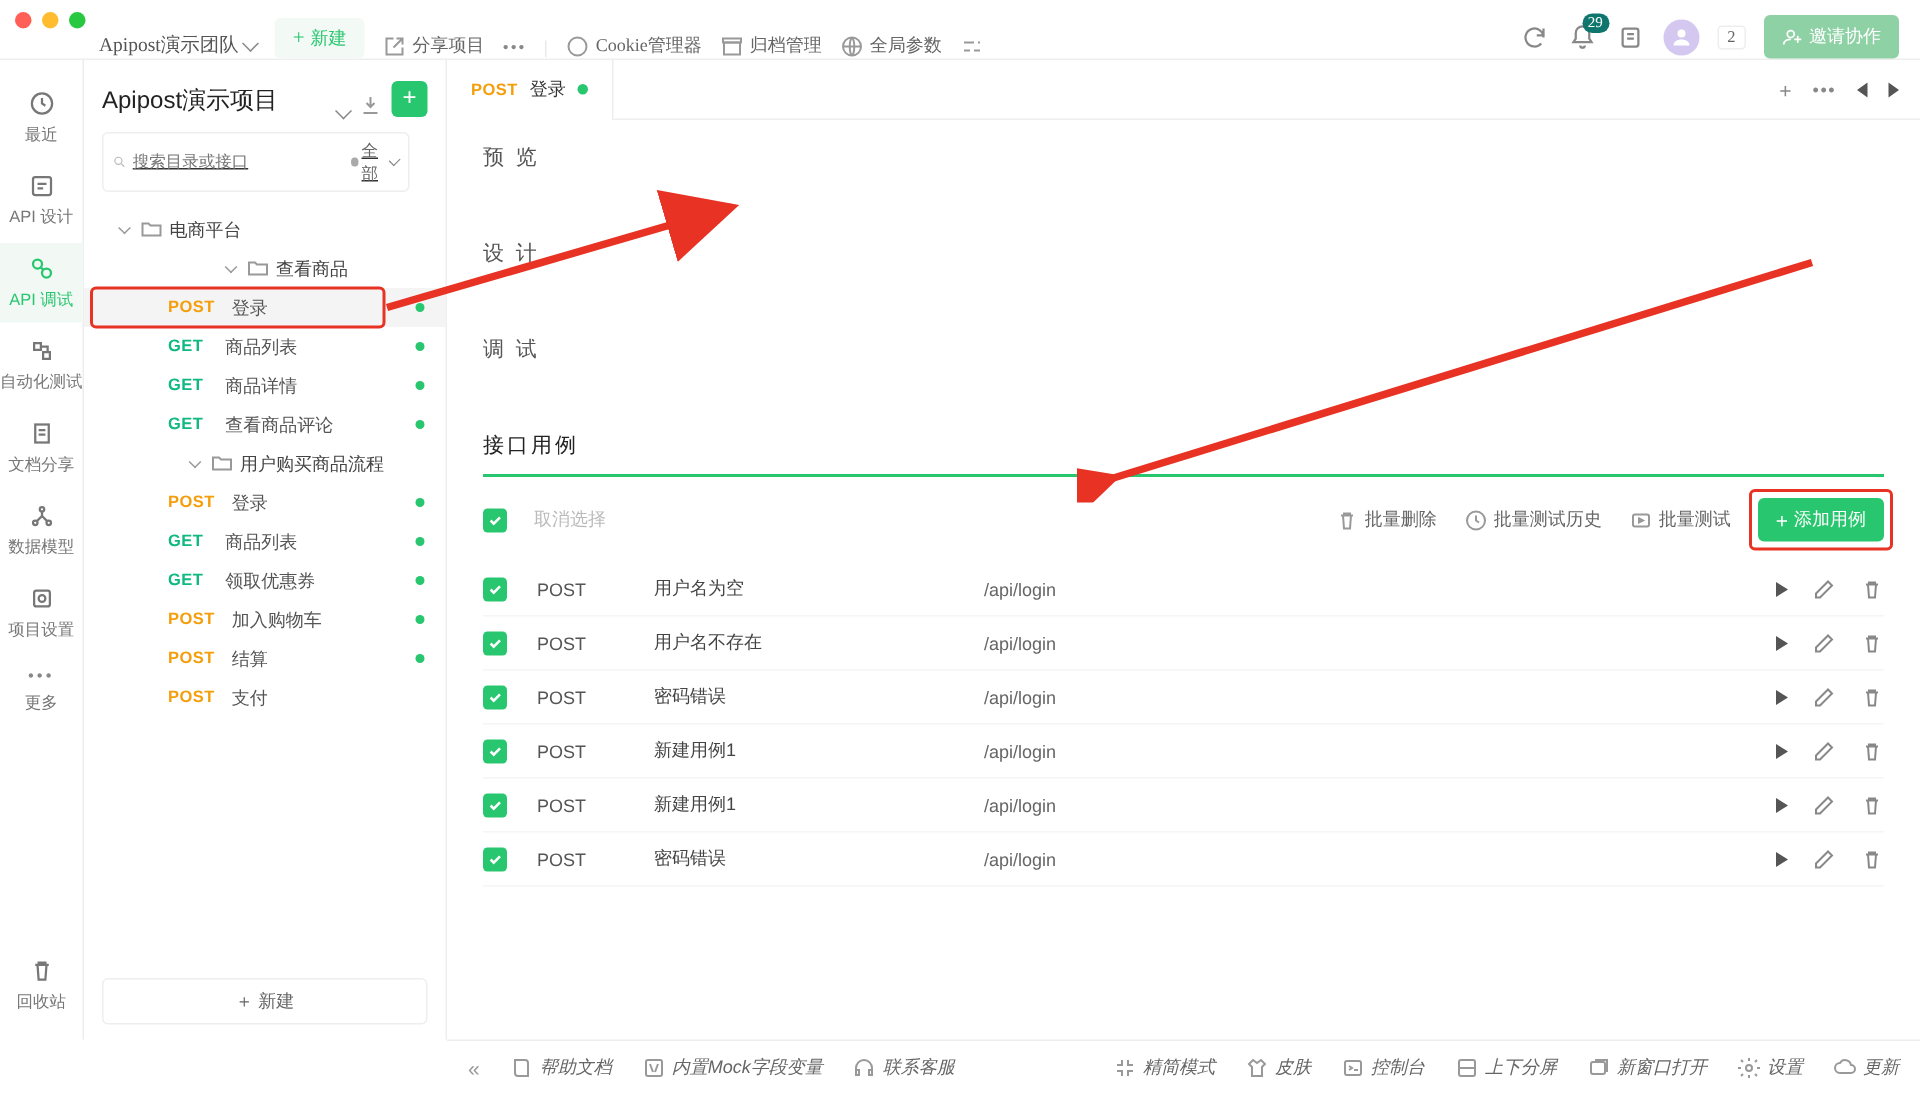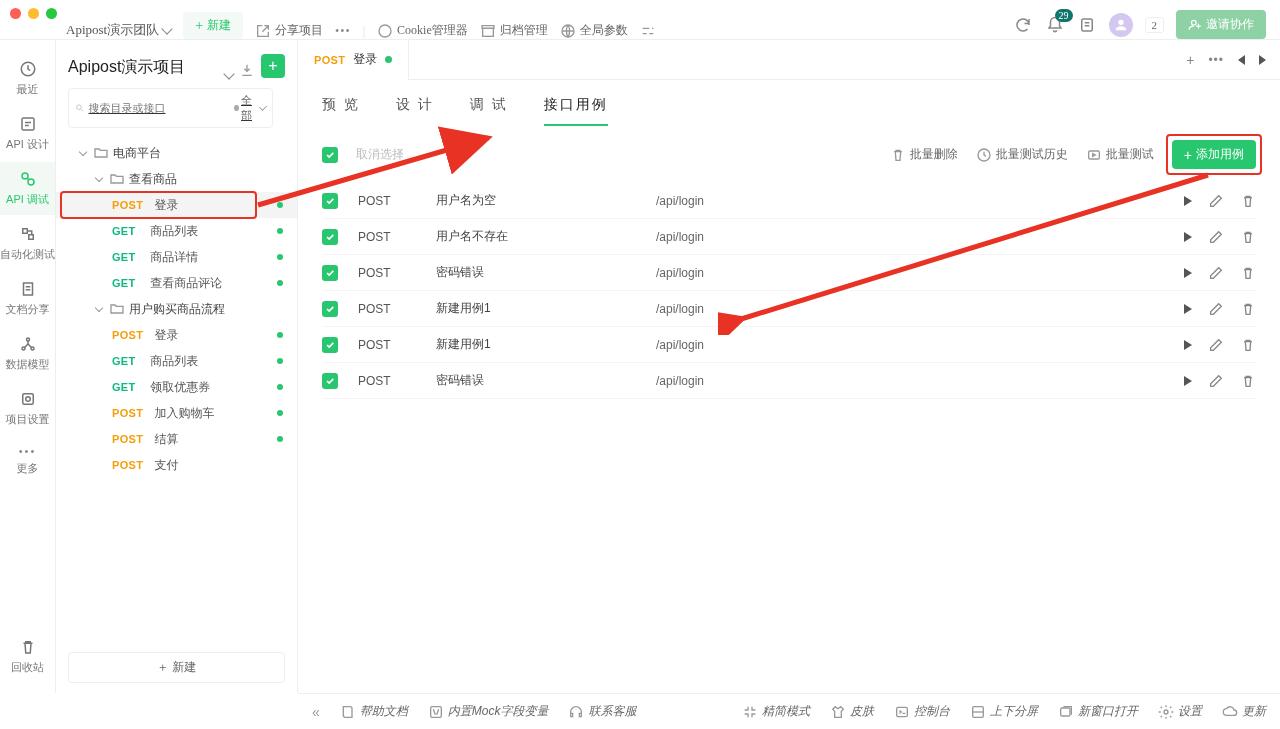--- a/index.html
+++ b/index.html
@@ -55,40 +55,40 @@
 
 .tree { flex: 1; overflow: auto; padding: 4px 0; }
 .tree-row { display: flex; align-items: center; padding: 4px 10px; font-size: 12px; color: #555; gap: 4px; position: relative; min-height: 26px; }
 .tree-row.folder { color: #444; }
 .tree-row.active-row { background: #f4f4f4; }
 .tree-row .dot-right { width: 6px; height: 6px; border-radius: 50%; background: #28c76f; position: absolute; right: 14px; }
 .method { font-size: 11px; font-weight: 600; letter-spacing: 0.3px; }
 .m-post { color: #f59e0b; }
 .m-get { color: #10b981; }
 .indent-1 { padding-left: 24px; }
-.indent-2 { padding-left: 40px; }
+.indent-2 { padding-left: 40px; justify-content: center; }
 .indent-3 { padding-left: 56px; }
 .chev-r { display: inline-block; width: 6px; height: 6px; border-right: 1.4px solid #999; border-bottom: 1.4px solid #999; transform: rotate(45deg); margin-right: 3px; margin-top: -2px; }
 .folder-icon { color: #999; }
 .highlight-box { position: absolute; border: 2.5px solid #e83223; border-radius: 4px; pointer-events: none; }
 .sidebar-new { margin: 10px 12px; border: 1px solid #eee; border-radius: 4px; padding: 6px; text-align: center; color: #666; font-size: 12px; }
 
 
 .main { flex: 1; display: flex; flex-direction: column; position: relative; }
 .tabs-row { height: 40px; border-bottom: 1px solid #eee; display: flex; align-items: center; }
 .tab { height: 100%; display: flex; align-items: center; padding: 0 16px; gap: 8px; border-right: 1px solid #eee; position: relative; font-size: 12px; }
 .tab.active { background: #fff; }
 .tab.active::after { content: ''; position: absolute; bottom: -1px; left: 0; right: 0; height: 2px; background: #fff; }
 .tab-dot { width: 7px; height: 7px; border-radius: 50%; background: #28c76f; }
 .tabs-right { margin-left: auto; display: flex; align-items: center; gap: 14px; padding-right: 14px; color: #888; }
 .arrow-l, .arrow-r { width: 0; height: 0; border-top: 5px solid transparent; border-bottom: 5px solid transparent; }
 .arrow-l { border-right: 7px solid #555; }
 .arrow-r { border-left: 7px solid #555; }
 
-.subtabs { display: flex; gap: 36px; padding: 16px 24px 0 24px; font-size: 14px; color: #555; position: relative; }
+.subtabs { display: flex; gap: 36px; padding: 16px 24px 0 24px; font-size: 14px; color: #555; position: relative; flex-direction: column; }
 .subtab { padding-bottom: 10px; cursor: pointer; letter-spacing: 2px; }
 .subtab.active { color: #222; border-bottom: 2px solid #28c76f; }
 
 .toolbar-row { display: flex; align-items: center; padding: 14px 24px; gap: 18px; }
 .check-all { width: 16px; height: 16px; border-radius: 3px; background: #28c76f; display: inline-flex; align-items: center; justify-content: center; color: #fff; }
 .tool-spacer { flex: 1; }
 .tool-link { display: flex; align-items: center; gap: 4px; color: #666; font-size: 12px; }
 .add-case-btn { background: #28c76f; color: #fff; border-radius: 4px; padding: 6px 12px; display: flex; align-items: center; gap: 4px; font-size: 12px; }
 
 .case-list { padding: 0 24px; }

